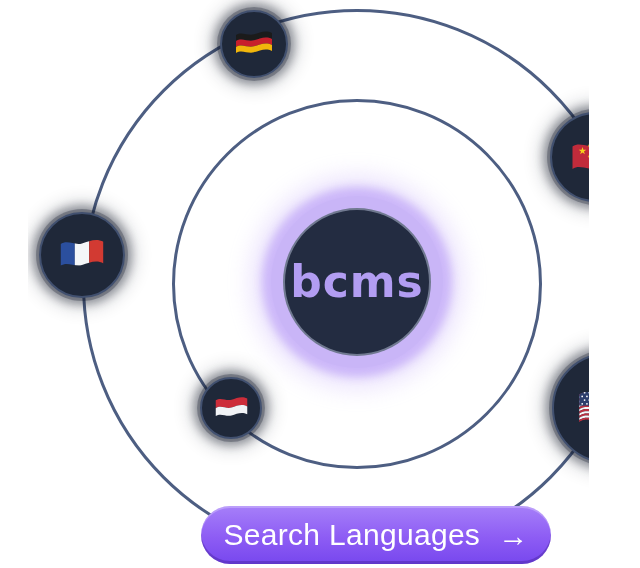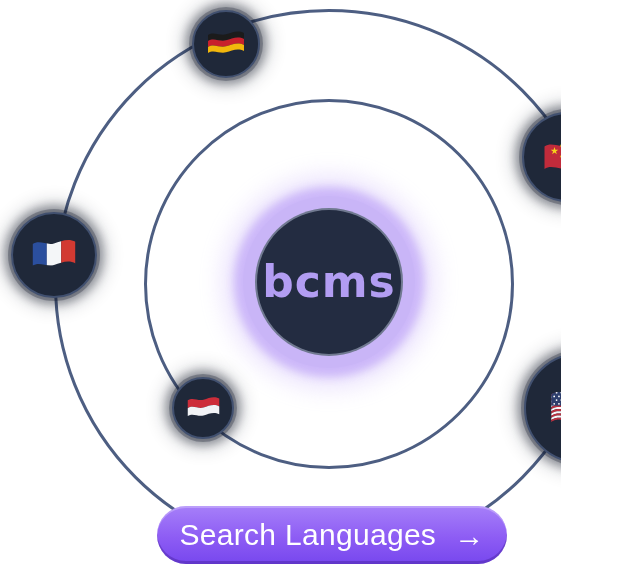--- a/index.html
+++ b/index.html
@@ -1,18 +1,19 @@
 <!DOCTYPE html>
 <html><head>
 <meta charset="utf-8">
 <style>
   html,body{margin:0;padding:0;background:#ffffff;}
   .stage{
     position:relative;width:561px;height:568px;background:#ffffff;overflow:hidden;
     font-family:"Liberation Sans",sans-serif;
+    margin-left:28px;
   }
   .orbit{
     position:absolute;border:3px solid #4d5e82;border-radius:50%;
     box-sizing:border-box;z-index:1;
   }
   .orbit-outer{left:54px;top:9px;width:550px;height:550px;}
   .orbit-inner{left:144px;top:99px;width:370px;height:370px;}
   .center-badge{
     position:absolute;left:255px;top:208px;width:148px;height:148px;border-radius:50%;
     background:#232c41;border:2px solid rgba(176,186,210,.55);box-sizing:border-box;
@@ -27,21 +28,21 @@
   }
   .flag-node{
     position:absolute;border-radius:50%;background:#1f2839;border:2px solid #41506f;
     box-sizing:border-box;display:flex;align-items:center;justify-content:center;z-index:3;
     box-shadow:0 0 0 3px rgba(16,22,38,.28),
                0 0 9px 7px rgba(16,22,38,.38),
                0 0 16px 13px rgba(16,22,38,.12);
   }
   .flag-node svg{display:block;}
   .cta{
-    position:absolute;left:157px;top:506px;width:350px;height:58px;border:none;
+    position:absolute;left:173px;top:506px;width:350px;height:58px;border:none;
     border-radius:29px;z-index:4;cursor:pointer;
     background:linear-gradient(180deg,#a67ff9 0%,#8d5cf4 55%,#7747ee 100%);
     box-shadow:inset 0 2px 0 rgba(255,255,255,.25), inset 0 -3px 0 rgba(40,10,110,.28);
     display:flex;align-items:center;justify-content:center;gap:18px;
     color:#ffffff;font-family:"Liberation Sans",sans-serif;font-size:30px;letter-spacing:.3px;
   }
   .cta .arrow{font-size:30px;line-height:1;transform:translateY(1px);}
 </style>
 </head>
 <body>

